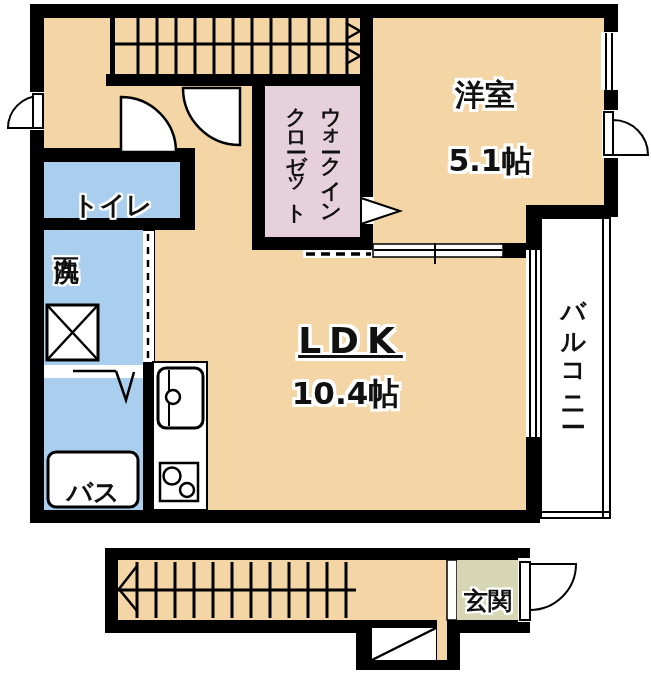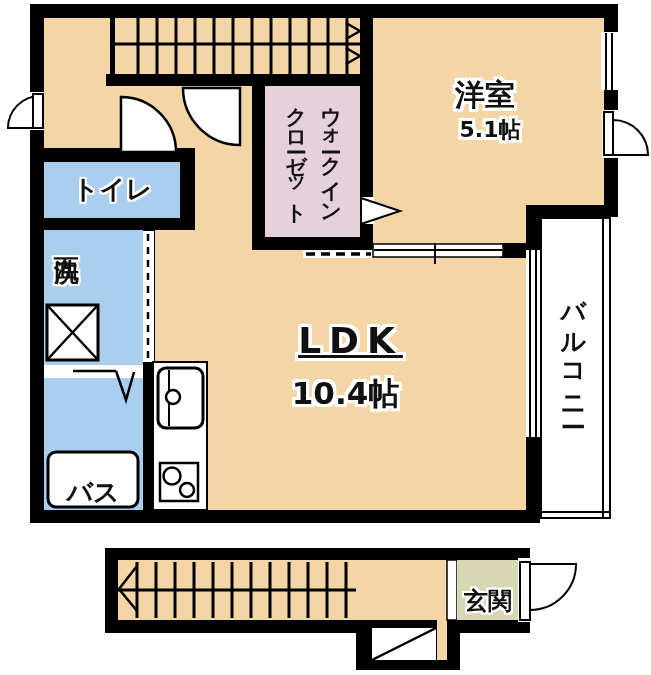--- a/index.html
+++ b/index.html
@@ -162,26 +162,26 @@
     </g>
 
     <g>
       <path d="M137 562V618 M156 562V618 M175 562V618 M194 562V618 M213 562V618 M232 562V618 M251 562V618 M270 562V618 M289 562V618 M308 562V618 M327 562V618 M346 562V618" stroke="#000" stroke-width="3"></path>
       <path d="M118 590 H356" stroke="#000" stroke-width="3"></path>
       <path d="M137 566 L119 589 L137 611" stroke="#000" stroke-width="2.5" fill="none"></path>
     </g>
   </svg>
 
   <div class="label halo center" style="left:425px;top:78px;width:120px;font-size:30px;">洋室</div>
-  <div class="label halo center" style="left:425px;top:117px;width:130px;font-size:22px;">5.1帖</div>
+  <div class="label halo center" style="left:425px;top:144px;width:130px;font-size:30px;">5.1帖</div>
 
   <div class="label halo center" style="left:278px;top:320px;width:145px;font-size:36px;letter-spacing:8px;text-decoration:underline;">LDK</div>
   <div class="label halo center" style="left:268px;top:376px;width:155px;font-size:31px;text-align:center;">10.4帖</div>
 
-  <div class="label halo-sm center" style="left:60px;top:175px;width:105px;font-size:26px;">トイレ</div>
+  <div class="label halo-sm center" style="left:60px;top:193px;width:105px;font-size:26px;font-family:Liberation Mono, monospace;">トイレ</div>
 
   <div class="label halo-sm vert" style="left:51px;top:238px;height:70px;font-size:25px;">洗面</div>
 
   <div class="label center" style="left:53px;top:478px;width:80px;font-size:26px;">バス</div>
 
   <div class="label vert" style="left:276px;top:93px;width:72px;height:150px;font-size:21px;line-height:1.65;">ウォークイン
 クローゼット</div>
 
   <div class="label vert" style="left:558px;top:283px;height:190px;font-size:25px;letter-spacing:4px;">バルコニー</div>
 

